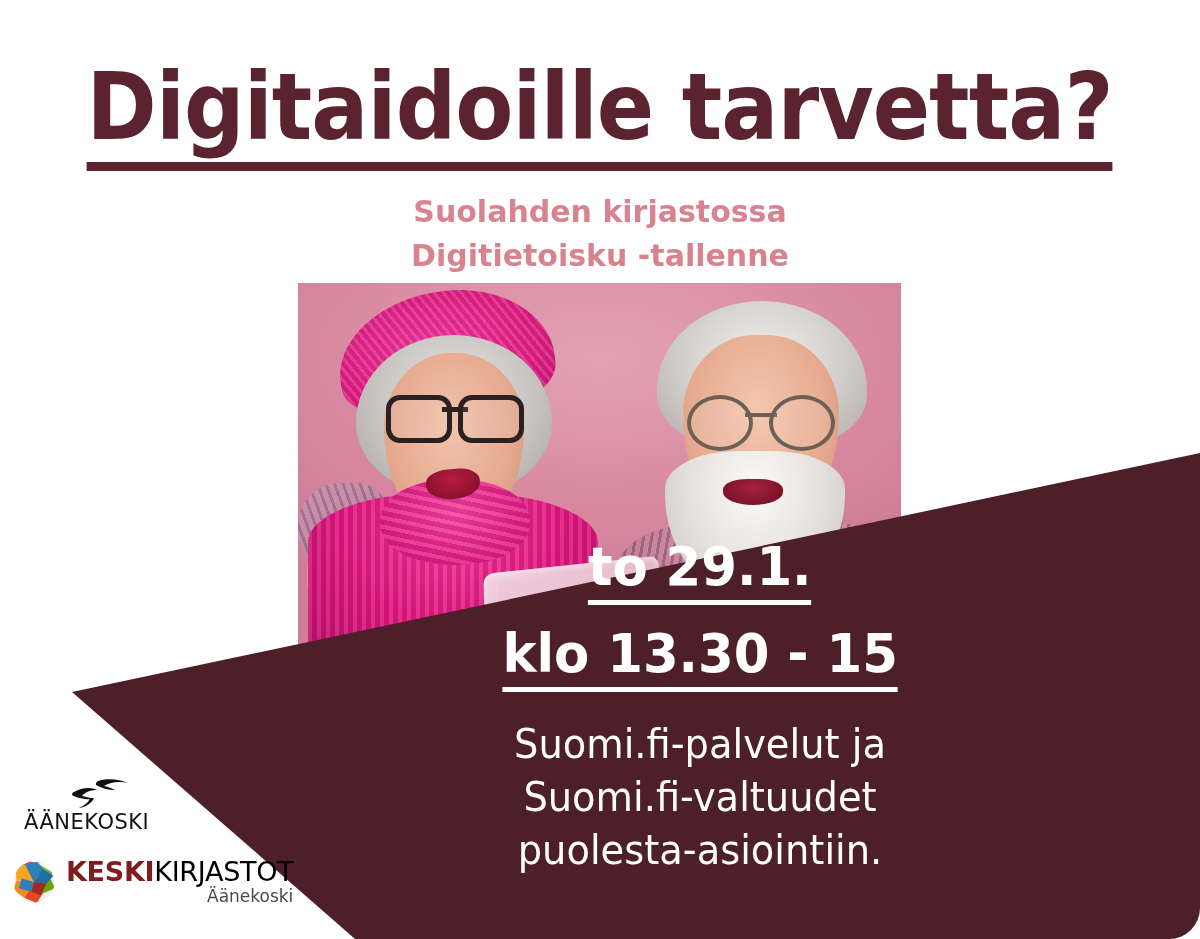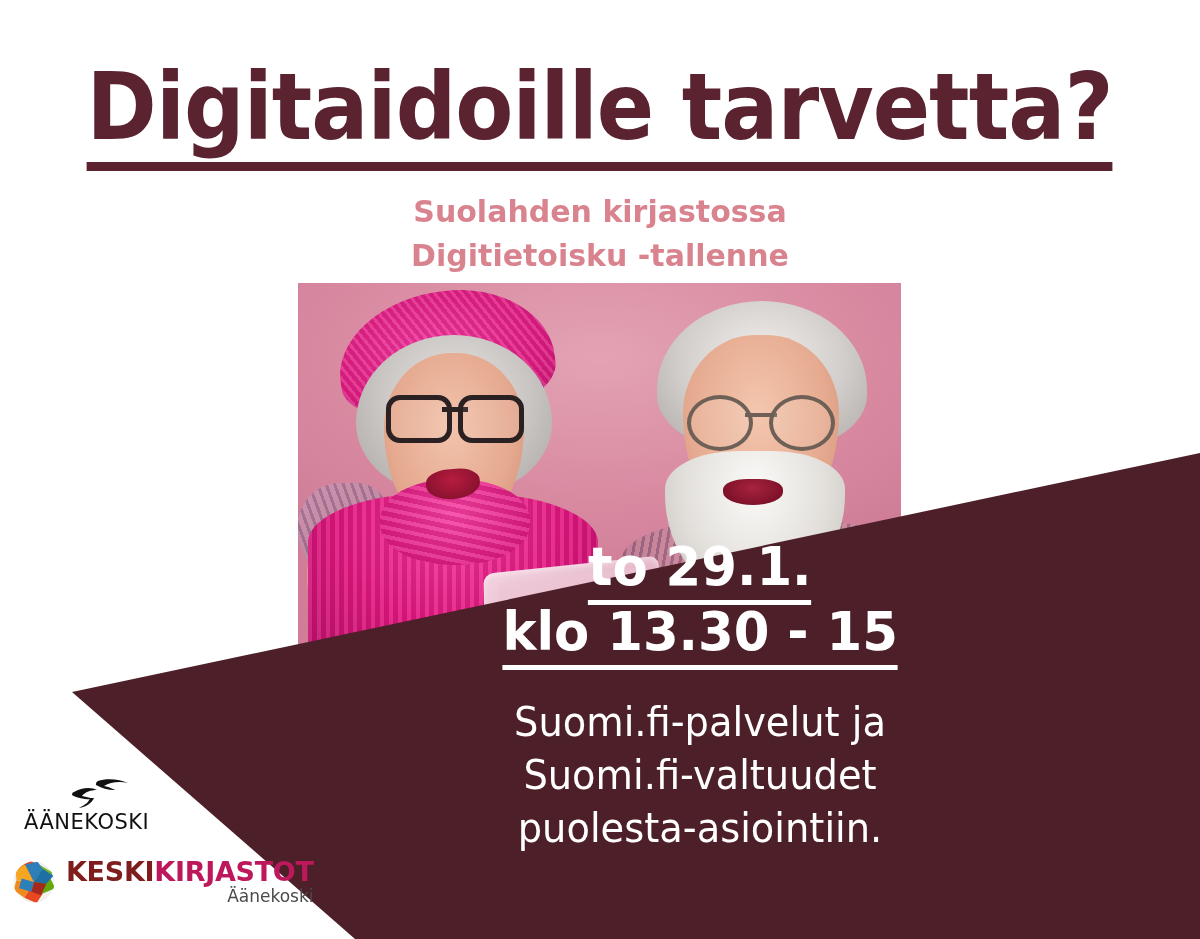--- a/index.html
+++ b/index.html
@@ -10,20 +10,21 @@
   body {
     font-family: "Liberation Sans", sans-serif;
   }
 
   .poster {
     position: relative;
     width: 1200px;
     height: 939px;
     background: #ffffff;
     overflow: hidden;
+    border-radius: 31px;
   }
 
   
   .title-block {
     position: absolute;
     top: 62px;
     left: 0;
     width: 1200px;
     text-align: center;
     z-index: 6;
@@ -266,21 +267,21 @@
     line-height: 1.0;
     white-space: nowrap;
   }
   .event-date {
     font-size: 54px;
     display: inline-block;
     border-bottom: 5px solid #FFFFFF;
     padding-bottom: 6px;
     transform: scaleX(0.95);
   }
-  .event-time-wrap { }
+  .event-time-wrap { margin-top: 22px; }
   .event-time {
     font-size: 54px;
     display: inline-block;
     border-bottom: 5px solid #FFFFFF;
     padding-bottom: 6px;
     transform: scaleX(0.95);
   }
   .event-desc {
     margin-top: 26px;
     font-family: "DejaVu Sans", sans-serif;
@@ -329,21 +330,21 @@
   }
   .kk-text { line-height: 1; }
   .kk-main {
     font-family: "DejaVu Sans", sans-serif;
     font-size: 27px;
     color: #3A3A3A;
     letter-spacing: -0.3px;
     white-space: nowrap;
   }
   .kk-main .bold { font-weight: bold; color: #7f1d1d; }
-  .kk-main .light { font-weight: bold; color: #be185d; }
+  .kk-main .light { font-weight: normal; color: #000000; }
   .kk-sub {
     font-family: "DejaVu Sans", sans-serif;
     font-size: 17px;
     color: #4A4A4A;
     text-align: right;
     margin-top: 3px;
   }
 </style>
 </head>
 <body>

